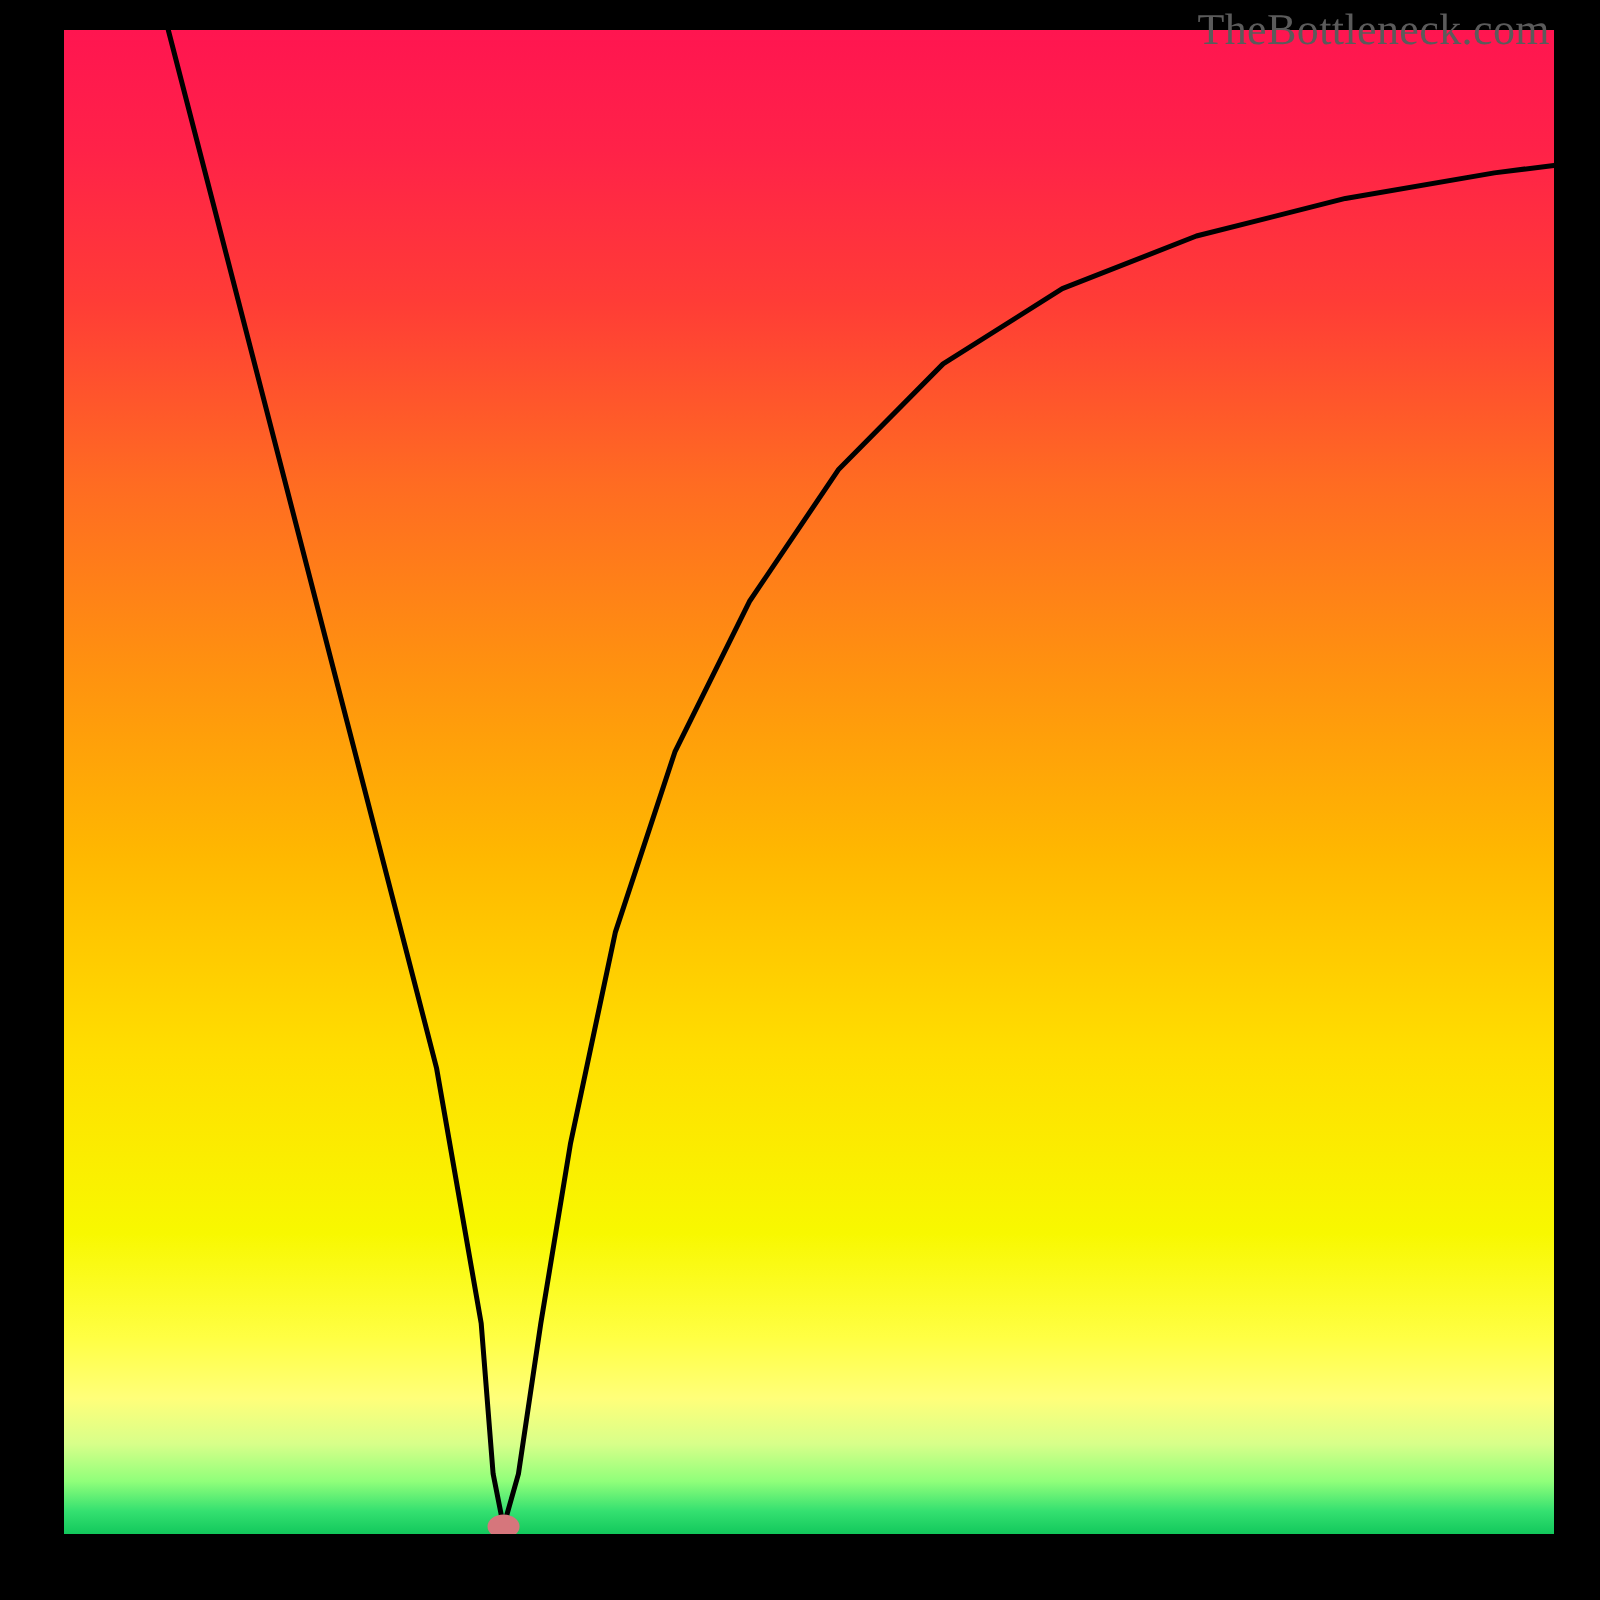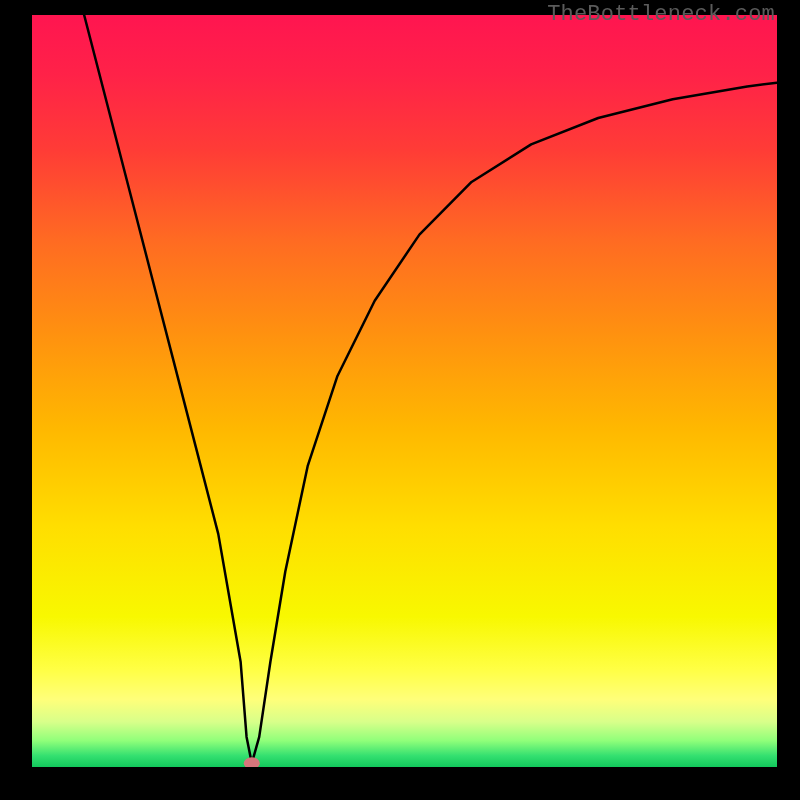--- a/index.html
+++ b/index.html
@@ -15,21 +15,21 @@
     left: 32px;
     top: 15px;
     width: 745px;
     height: 752px;
     background: #000;
   }
   .watermark {
     position: absolute;
     top: 2px;
     right: 25px;
-    font-family: Liberation Mono, monospace;
+    font-family: Liberation Serif, serif;
     font-size: 22px;
     font-weight: 400;
     color: #5b5b5b;
     letter-spacing: 0.2px;
     z-index: 10;
   }
   svg {
     position: absolute;
     left: 0;
     top: 0;

